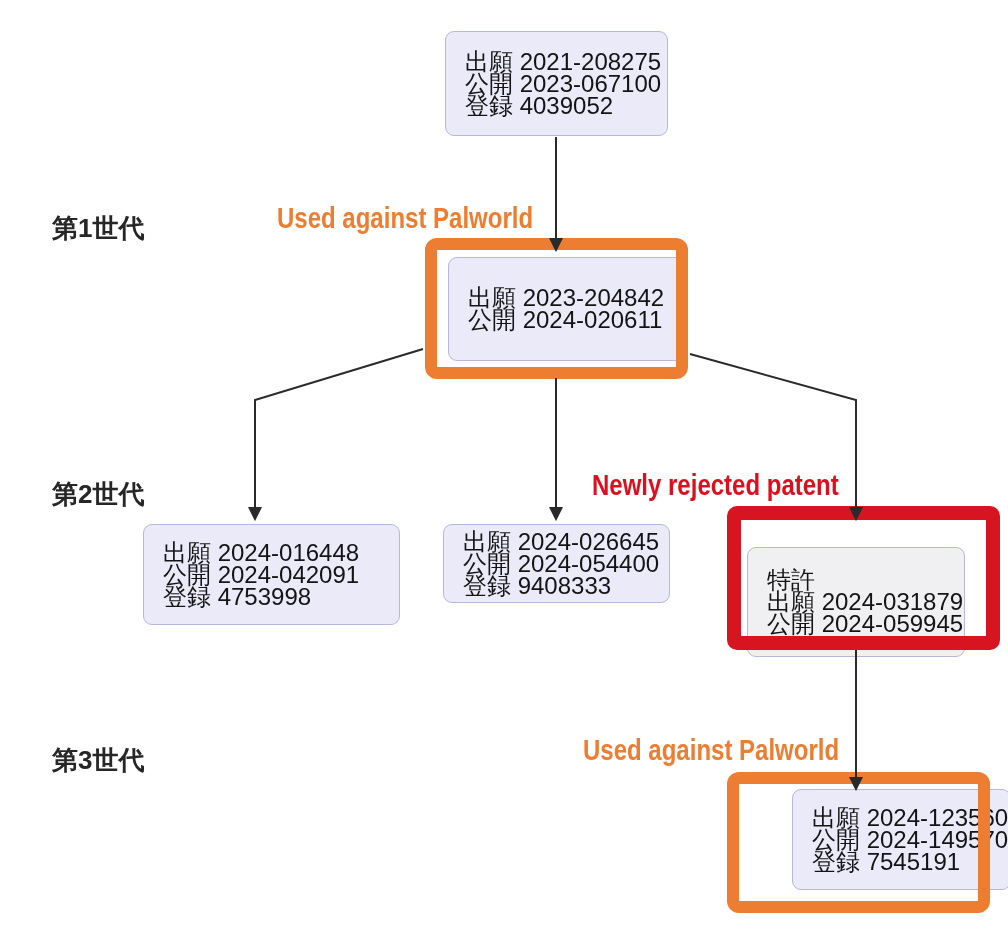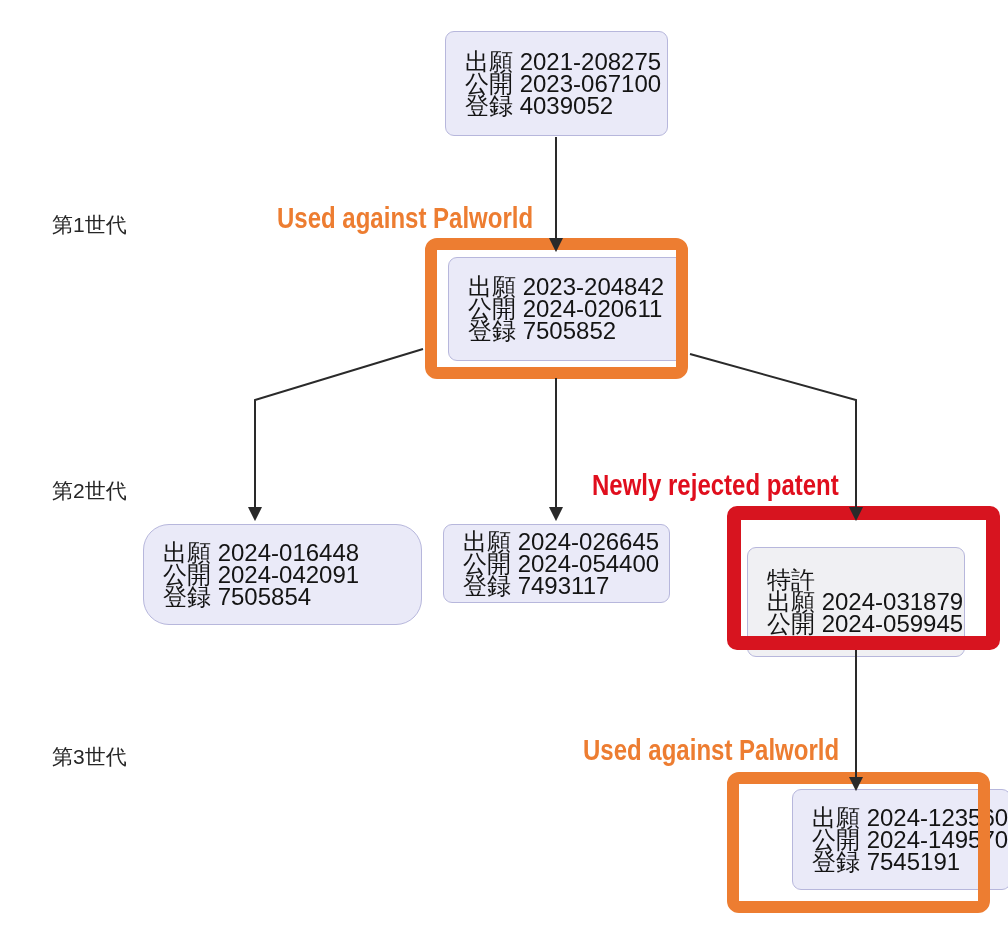--- a/index.html
+++ b/index.html
@@ -15,21 +15,21 @@
     padding-left:19px;
   }
   .node.gray{background:#f0f0f3;}
   .node .ln{white-space:nowrap;}
   .hl{
     position:absolute;box-sizing:border-box;z-index:2;background:transparent;
   }
   .hl.orange{border:12px solid #ed7d31;border-radius:12px;}
   .hl.red{border:14px solid #d7141f;border-radius:10px;}
   .genlabel{
-    position:absolute;z-index:4;font-size:21px;font-weight:400;color:#262626;
+    position:absolute;z-index:4;font-size:26px;font-weight:700;color:#262626;
     white-space:nowrap;
   }
   .ann{
     position:absolute;z-index:4;font-size:30px;font-weight:800;white-space:nowrap;
     transform:scaleX(0.8);transform-origin:left top;letter-spacing:0px;
   }
   .ann.orange{color:#ed7d31;}
   .ann.red{color:#e00e1d;}
   svg.arrows{position:absolute;left:0;top:0;z-index:3;pointer-events:none;}
 </style>
@@ -40,33 +40,32 @@
 
   <div class="node" style="left:445px;top:31px;width:223px;height:105px;">
     <div class="ln">出願 2021-208275</div>
     <div class="ln">公開 2023-067100</div>
     <div class="ln">登録 4039052</div>
   </div>
 
   <div class="node" style="left:448px;top:257px;width:240px;height:104px;">
     <div class="ln">出願 2023-204842</div>
     <div class="ln">公開 2024-020611</div>
-    <div class="ln">登録 7505852</div>
   </div>
 
-  <div class="node" style="left:143px;top:524px;width:279px;height:101px;border-radius:26px;">
+  <div class="node" style="left:143px;top:524px;width:257px;height:101px;">
     <div class="ln">出願 2024-016448</div>
     <div class="ln">公開 2024-042091</div>
-    <div class="ln">登録 7505854</div>
+    <div class="ln">登録 4753998</div>
   </div>
 
   <div class="node" style="left:443px;top:524px;width:227px;height:79px;">
     <div class="ln">出願 2024-026645</div>
     <div class="ln">公開 2024-054400</div>
-    <div class="ln">登録 7493117</div>
+    <div class="ln">登録 9408333</div>
   </div>
 
   <div class="node gray" style="left:747px;top:547px;width:218px;height:110px;">
     <div class="ln">特許</div>
     <div class="ln">出願 2024-031879</div>
     <div class="ln">公開 2024-059945</div>
   </div>
 
   <div class="node" style="left:747px;top:789px;width:219px;height:101px;margin-left:45px;">
     <div class="ln">出願 2024-123560</div>

